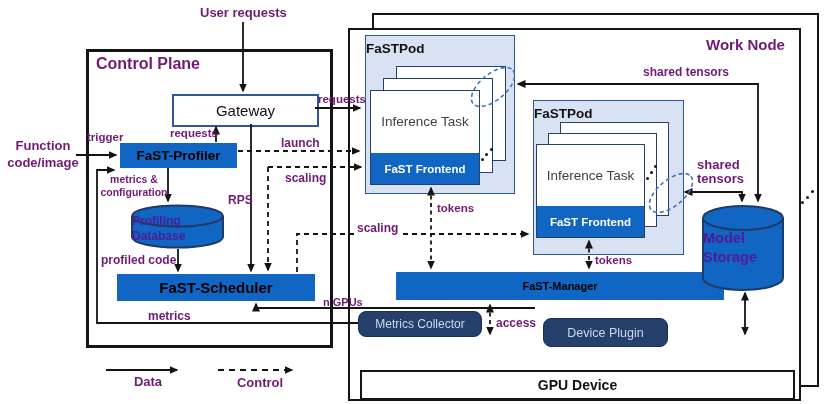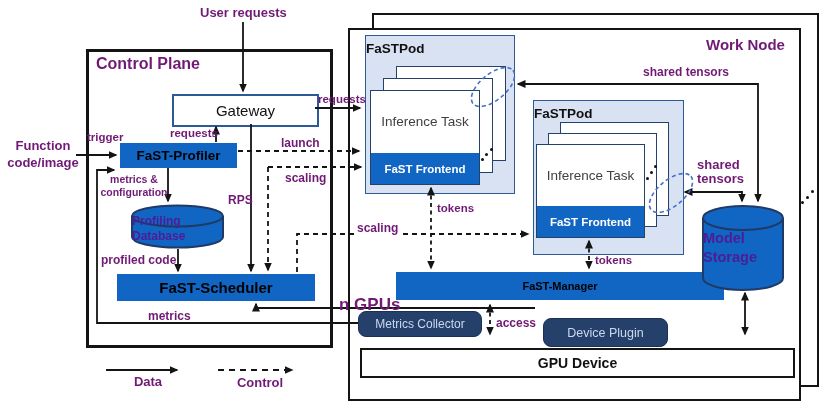--- a/index.html
+++ b/index.html
@@ -92,21 +92,21 @@
     <span>FaST-Manager</span>
   </div>
 
   <div class="navybox" style="left:358px;top:311px;width:122px;height:24px;font-size:12px;">
     <span>Metrics Collector</span>
   </div>
   <div class="navybox" style="left:535px;top:318px;width:123px;height:27px;font-size:12.5px;margin-left:8px;">
     <span>Device Plugin</span>
   </div>
 
-  <div class="whitebox" style="left:360px;top:348px;width:431px;height:26px;">
+  <div class="whitebox" style="left:360px;top:370px;width:431px;height:26px;">
     <span>GPU Device</span>
   </div>
 
   <div class="dot" style="left:801px;top:201px;width:3.4px;height:3.4px;"></div>
   <div class="dot" style="left:806px;top:196px;width:3.4px;height:3.4px;"></div>
   <div class="dot" style="left:811px;top:190px;width:3.4px;height:3.4px;"></div>
 
   <svg width="830" height="404">
     <defs>
       <marker id="ae" markerUnits="userSpaceOnUse" markerWidth="9" markerHeight="8" refX="7.5" refY="4" orient="auto">
@@ -173,21 +173,21 @@
   <div class="lbl" style="left:318px;top:93px;font-size:11.5px;">requests</div>
   <div class="lbl" style="left:281px;top:137px;font-size:12px;">launch</div>
   <div class="lbl" style="left:285px;top:172px;font-size:12px;">scaling</div>
   <div class="lbl" style="left:228px;top:194px;font-size:12px;">RPS</div>
   <div class="lbl" style="left:98px;top:173px;width:72px;text-align:center;font-size:10.5px;line-height:13px;white-space:normal;">
     <div>metrics &amp;</div>
     <div>configuration</div>
   </div>
   <div class="lbl" style="left:101px;top:254px;font-size:12px;">profiled code</div>
   <div class="lbl" style="left:148px;top:310px;font-size:12px;">metrics</div>
-  <div class="lbl" style="left:296px;top:296px;font-size:17px;padding-left:43px;">n GPUs</div>
+  <div class="lbl" style="left:280px;top:296px;font-size:11px;padding-left:43px;">n GPUs</div>
   <div class="lbl" style="left:354px;top:222px;font-size:12px;background:#fff;padding:0 3px;">scaling</div>
   <div class="lbl" style="left:437px;top:202px;font-size:11.5px;">tokens</div>
   <div class="lbl" style="left:595px;top:254px;font-size:11.5px;">tokens</div>
   <div class="lbl" style="left:496px;top:317px;font-size:12px;">access</div>
   <div class="lbl" style="left:643px;top:66px;font-size:12px;">shared tensors</div>
   <div class="lbl" style="left:697px;top:158px;width:54px;text-align:left;font-size:13px;line-height:14px;white-space:normal;">
     <div>shared</div>
     <div>tensors</div>
   </div>
 

